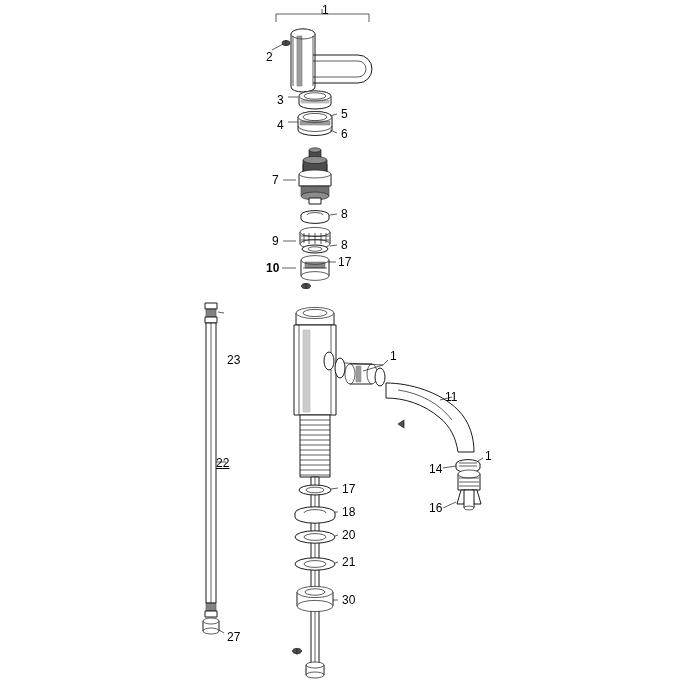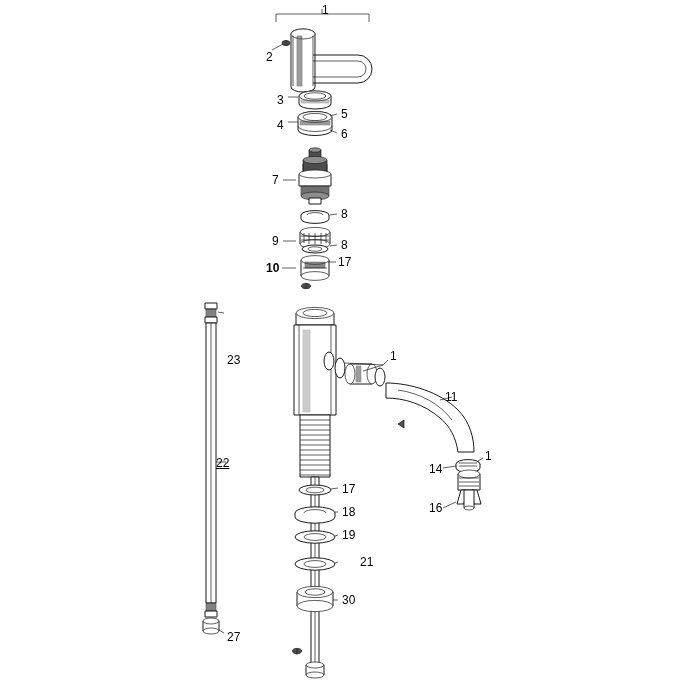--- a/index.html
+++ b/index.html
@@ -293,20 +293,20 @@
   <div class="callout" style="left:341px; top:239px;">8</div>
   <div class="callout" style="left:266px; top:262px;font-weight:bold;">10</div>
   <div class="callout" style="left:338px; top:256px;">17</div>
   <div class="callout" style="left:390px; top:350px;">1</div>
   <div class="callout" style="left:445px; top:391px;">11</div>
   <div class="callout" style="left:429px; top:463px;">14</div>
   <div class="callout" style="left:485px; top:450px;">1</div>
   <div class="callout" style="left:429px; top:502px;">16</div>
   <div class="callout" style="left:342px; top:483px;">17</div>
   <div class="callout" style="left:342px; top:506px;">18</div>
-  <div class="callout" style="left:342px; top:529px;">19</div>
+  <div class="callout" style="left:342px; top:529px;">20</div>
   <div class="callout" style="left:342px; top:594px;">30</div>
-  <div class="callout" style="left:342px; top:556px;margin-left:18px;">21</div>
+  <div class="callout" style="left:342px; top:556px;">21</div>
   <div class="callout" style="left:216px; top:457px;text-decoration:underline;">22</div>
   <div class="callout" style="left:227px; top:308px;margin-top:46px;">23</div>
   <div class="callout" style="left:227px; top:631px;">27</div>
 
 </div>
 
 </body></html>

